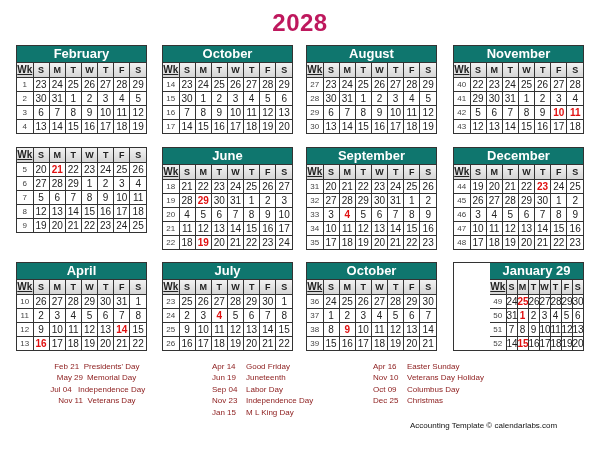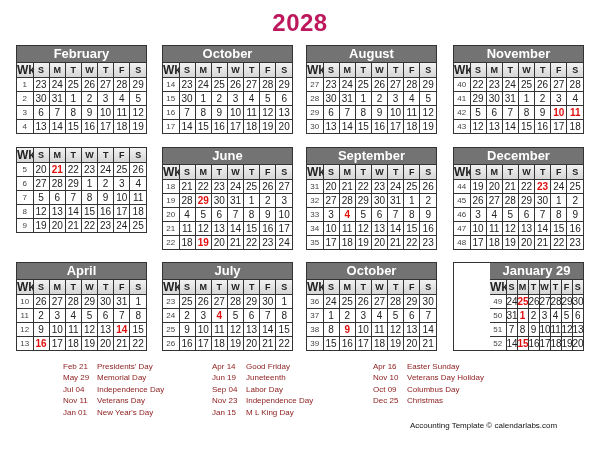--- a/index.html
+++ b/index.html
@@ -1,29 +1,29 @@
 <!DOCTYPE html>
 <html><head>
 <meta charset="utf-8">
 <style>
   html, body { margin:0; padding:0; background:#ffffff; }
   body { width:600px; height:450px; position:relative; overflow:hidden; font-family:"Liberation Sans", sans-serif; }
   .title { position:absolute; left:0; width:600px; top:9px; text-align:center; font-weight:bold; font-size:24px; color:#be185d; letter-spacing:0.5px; }
   .month { position:absolute; width:131px; border:1px solid #333; box-sizing:border-box; background:#fff; }
-  .mhead { height:16px; line-height:16px; background:#737373; color:#fff; font-weight:bold; font-size:13px; text-align:center; border-bottom:1px solid #333; }
+  .mhead { height:16px; line-height:16px; background:#0f766e; color:#fff; font-weight:bold; font-size:13px; text-align:center; border-bottom:1px solid #333; }
   table { border-collapse:collapse; width:100%; table-layout:fixed; }
   td, th { border:1px solid #333; padding:0; text-align:center; font-size:10px; color:#222; overflow:hidden; white-space:nowrap; }
   th { background:linear-gradient(#f2f2f2,#d6d6d6); font-weight:bold; font-size:9px; height:14px; line-height:14px; }
   tr > :first-child { border-left:none; }
   tr > :last-child { border-right:none; }
   thead tr:first-child th { border-top:none; }
   tbody tr:last-child td { border-bottom:none; }
   td { height:13px; line-height:13px; }
   td.wk { font-size:8px; color:#444; }
-  th.wk { font-size:12px; }
+  th.wk { font-size:10px;text-decoration:underline; }
   col.wkcol { width:16px; }
   td.hol { color:#e01010; font-weight:bold; }
   .holidays { position:absolute; top:361px; font-size:8px; color:#8b1a1a; line-height:11.4px; }
   .holidays .row { white-space:nowrap; }
   .holidays .d { display:inline-block; width:34px; }
   .footer { position:absolute; left:410px; top:421px; font-size:8px; color:#111; }
 </style>
 </head>
 <body>
 
@@ -891,26 +891,25 @@
             <td>17</td>
             <td>18</td>
             <td>19</td>
             <td>20</td>
           </tr>
         </tbody>
       </table>
     </div>
   </div>
 <div id="holidays">
-    <div class="holidays" style="left: 63px;">
+    <div class="holidays" style="left: 44px; text-align: center;">
       <div class="row"><span class="d">Feb 21</span><span>Presidents' Day</span></div>
       <div class="row"><span class="d">May 29</span><span>Memorial Day</span></div>
       <div class="row"><span class="d">Jul 04</span><span>Independence Day</span></div>
       <div class="row"><span class="d">Nov 11</span><span>Veterans Day</span></div>
-      <div class="row"><span class="d">Jan 01</span><span>New Year's Day</span></div>
     </div>
     <div class="holidays" style="left: 212px;">
       <div class="row"><span class="d">Apr 14</span><span>Good Friday</span></div>
       <div class="row"><span class="d">Jun 19</span><span>Juneteenth</span></div>
       <div class="row"><span class="d">Sep 04</span><span>Labor Day</span></div>
       <div class="row"><span class="d">Nov 23</span><span>Independence Day</span></div>
       <div class="row"><span class="d">Jan 15</span><span>M L King Day</span></div>
     </div>
     <div class="holidays" style="left: 373px;">
       <div class="row"><span class="d">Apr 16</span><span>Easter Sunday</span></div>

